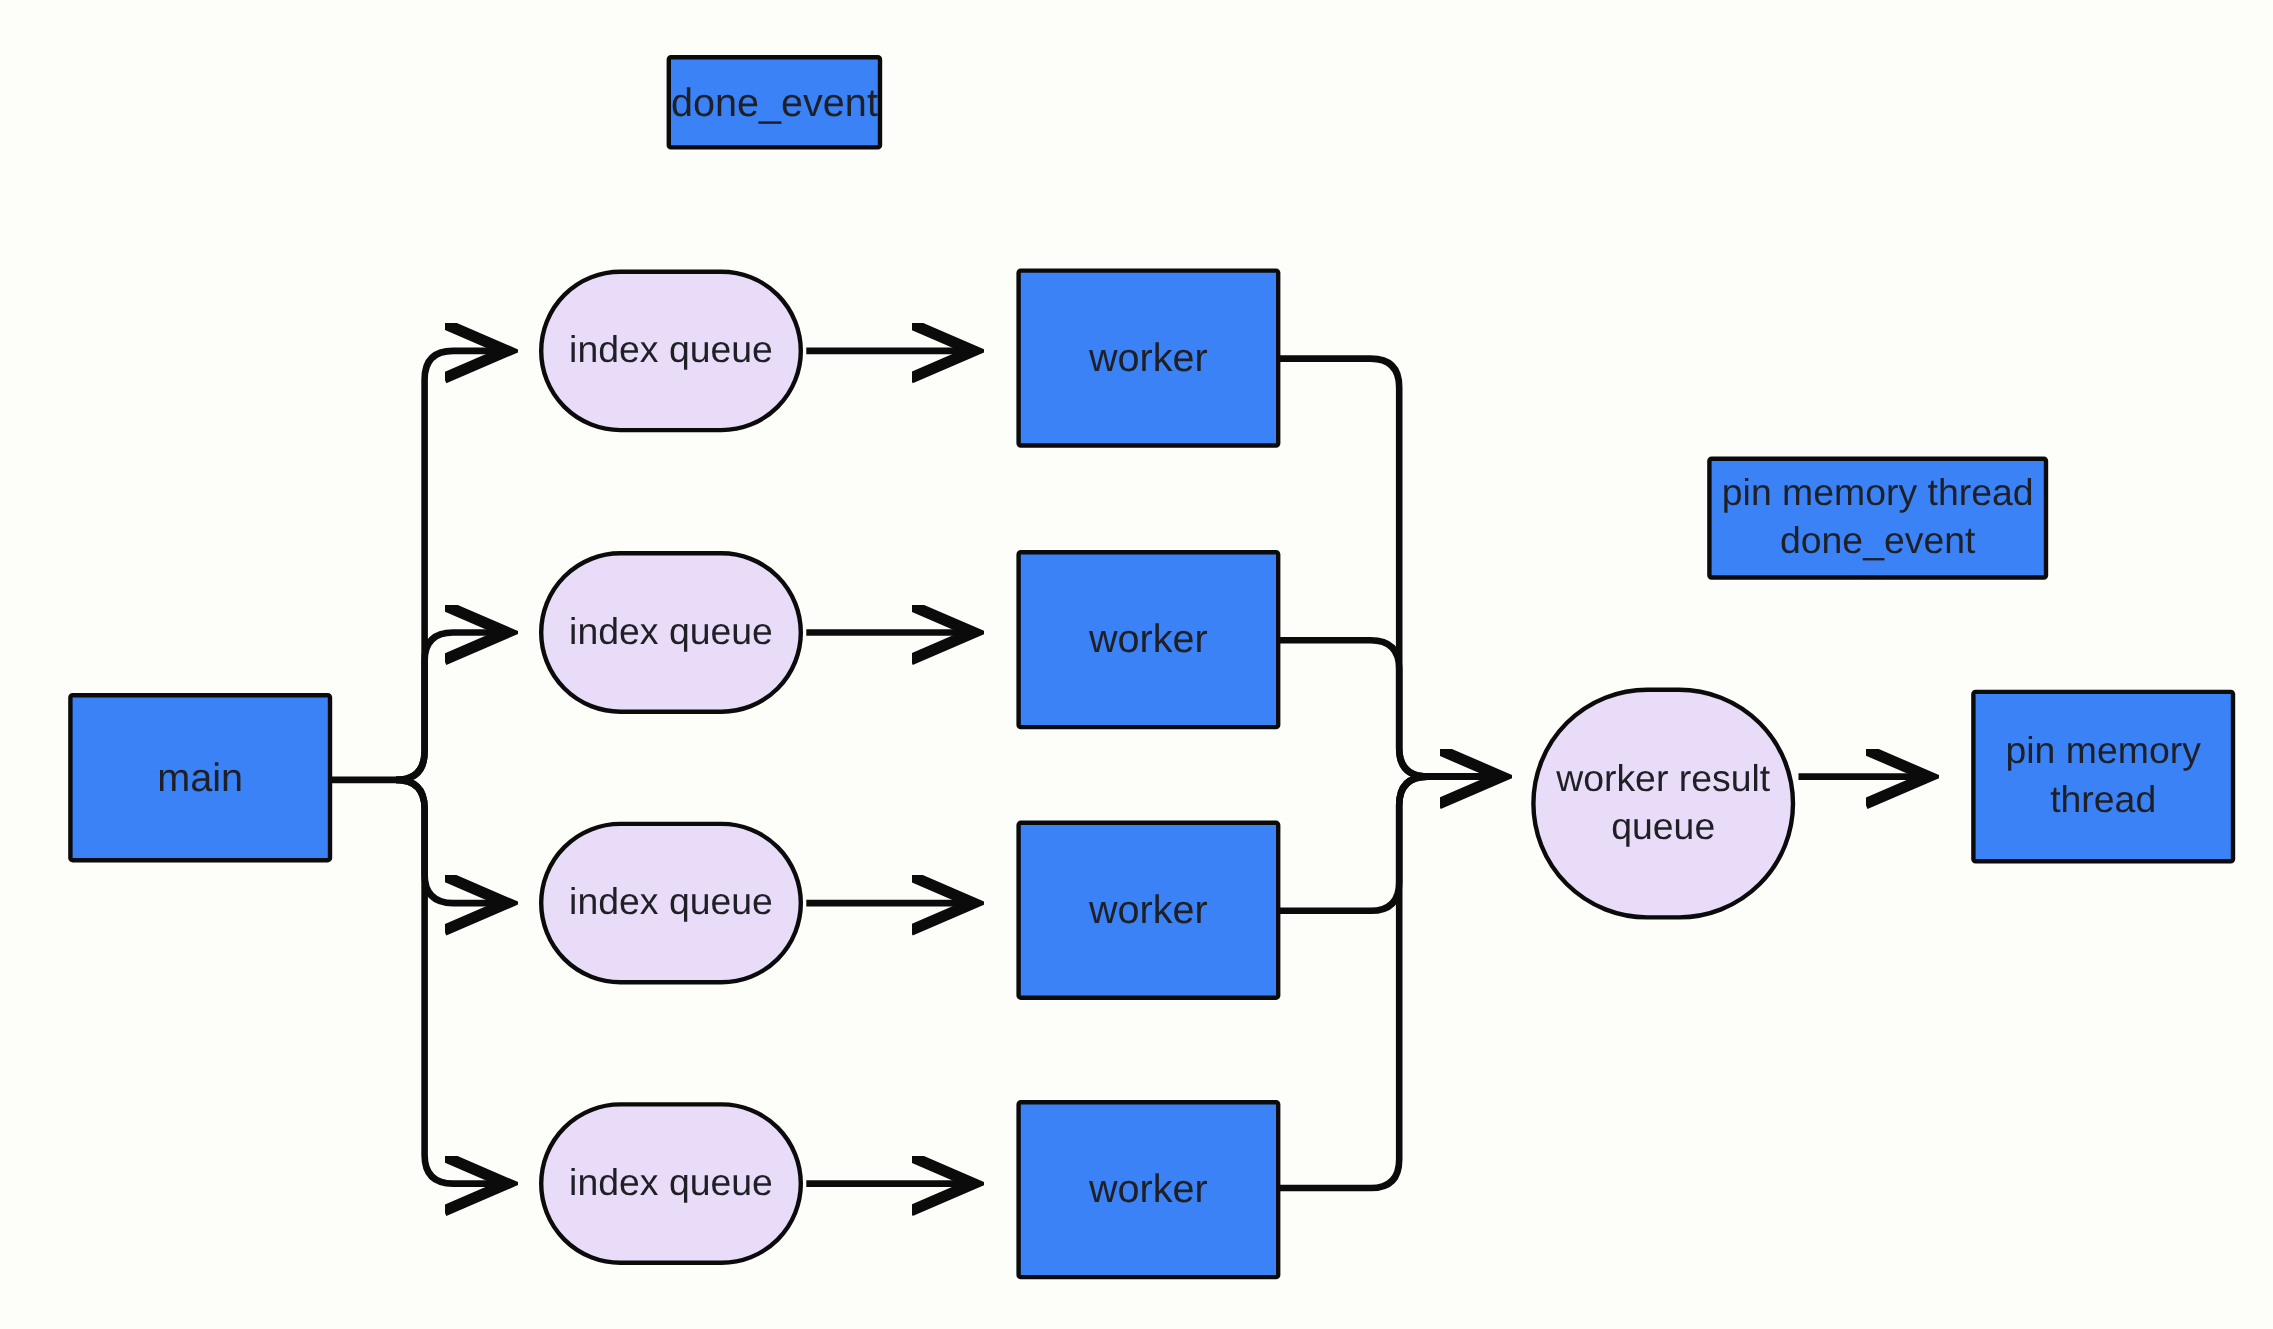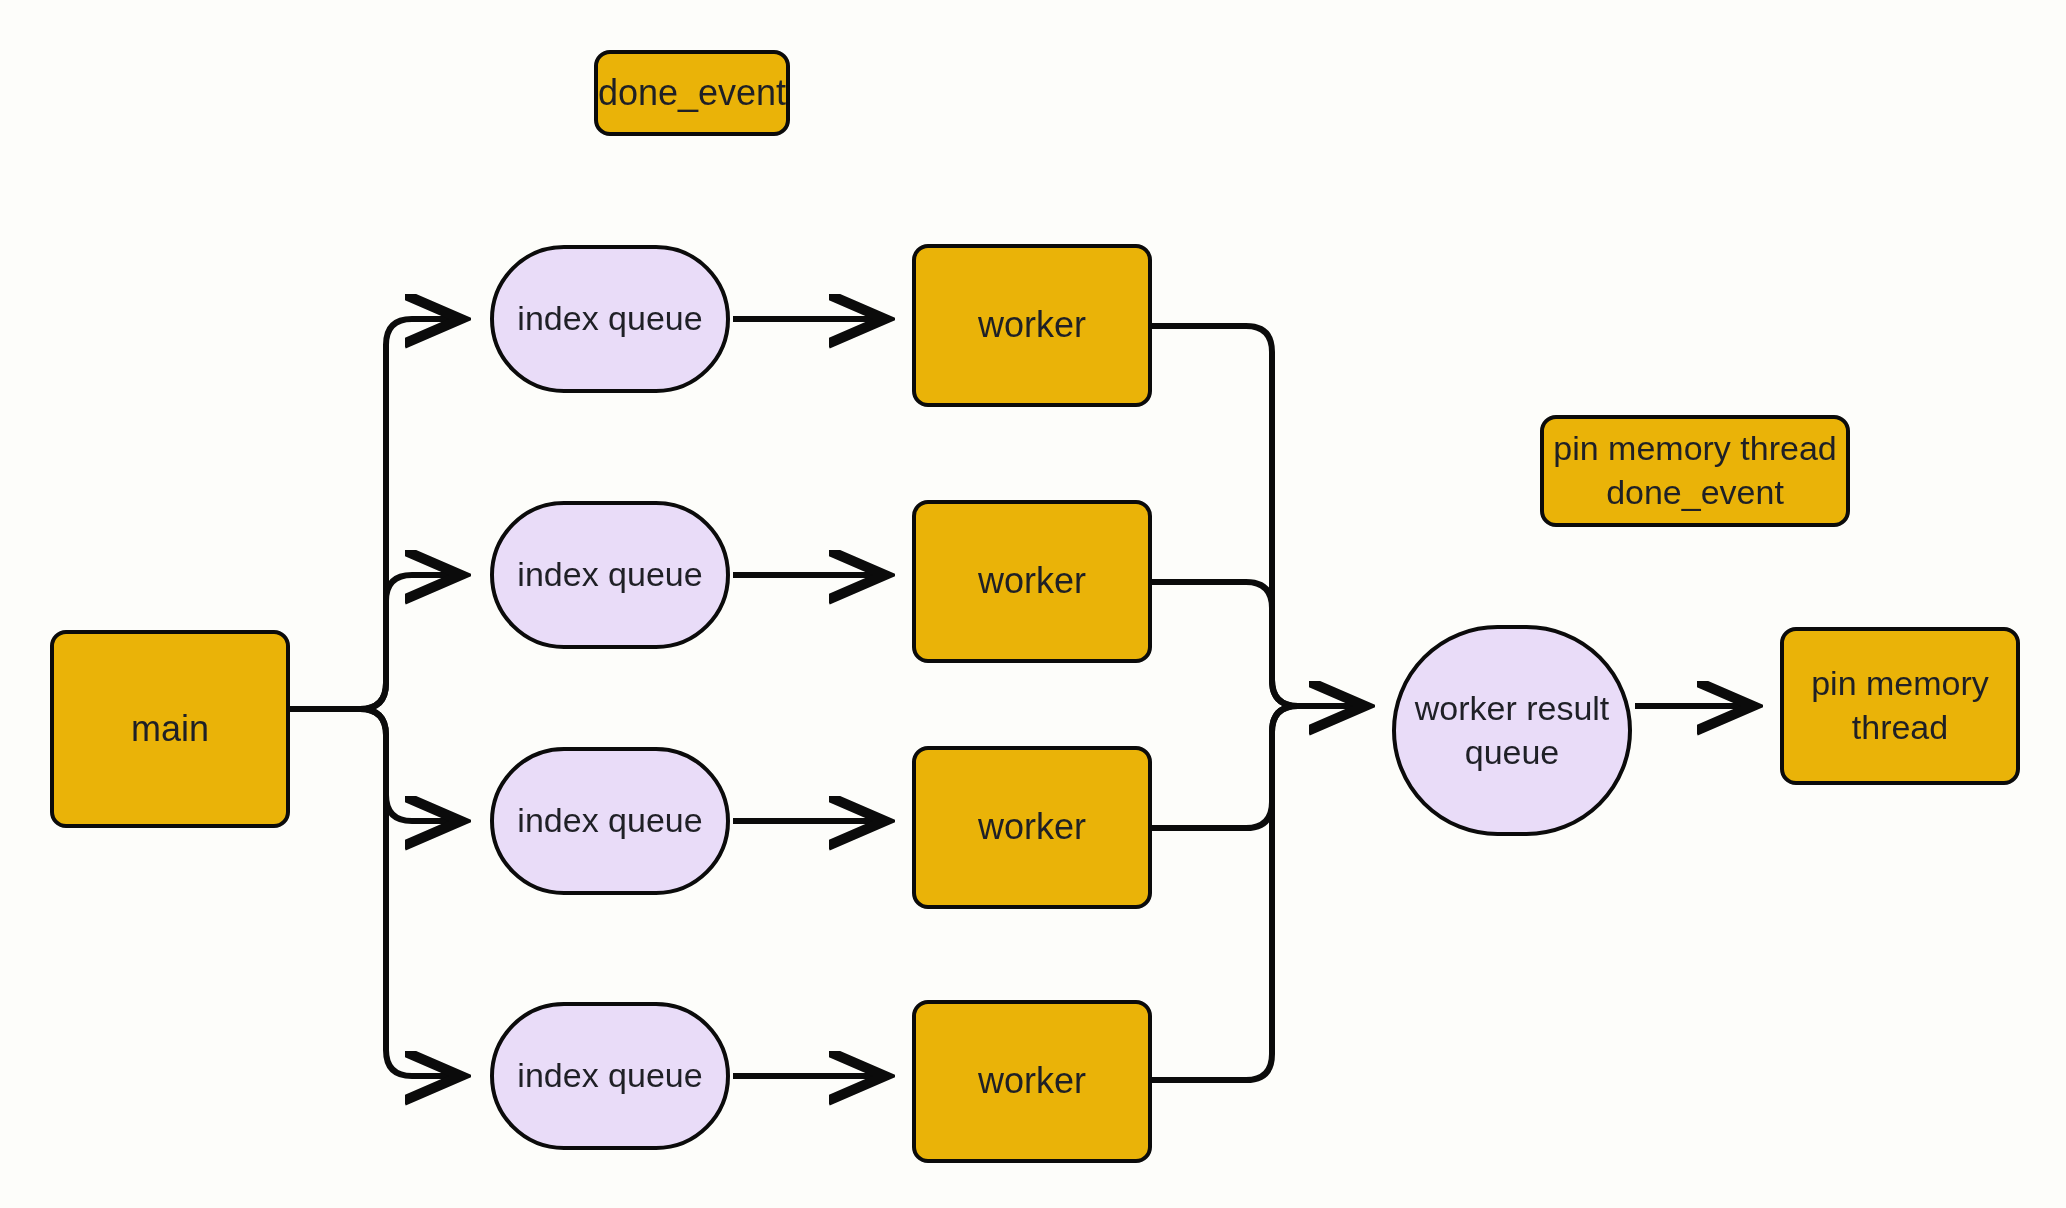--- a/index.html
+++ b/index.html
@@ -28,22 +28,23 @@
     align-items: center;
     justify-content: center;
     text-align: center;
     box-sizing: border-box;
     border: 4px solid #0b0b0b;
     color: #1f2026;
     line-height: 1.28;
     z-index: 2;
   }
   .node-rect {
-    background: #eab308;
-    border-radius: 16px;
+    background: #3b82f6;
+    border-radius: 4px;
+    margin-left: 12px;
   }
   .node-stadium {
     background: #e9dcf8;
     border-radius: 999px;
   }
   .lbl {
     display: block;
     white-space: pre-line;
   }
   .f36 { font-size: 36px; }
@@ -82,21 +83,21 @@
       <path d="M 1298,706 L 1364,706" marker-end="url(#ah)"></path>
 
       <path d="M 1635,706 L 1752,706" marker-end="url(#ah)"></path>
     </g>
   </svg>
 
   <div class="node node-rect" style="left:594px; top:50px; width:196px; height:86px;">
     <span class="lbl f36">done_event</span>
   </div>
 
-  <div class="node node-rect" style="left:50px; top:630px; width:240px; height:198px;">
+  <div class="node node-rect" style="left:50px; top:630px; width:240px; height:154px;">
     <span class="lbl f36">main</span>
   </div>
 
   <div class="node node-stadium" style="left:490px; top:245px; width:240px; height:148px;">
     <span class="lbl f34">index queue</span>
   </div>
   <div class="node node-stadium" style="left:490px; top:501px; width:240px; height:148px;">
     <span class="lbl f34">index queue</span>
   </div>
   <div class="node node-stadium" style="left:490px; top:747px; width:240px; height:148px;">

